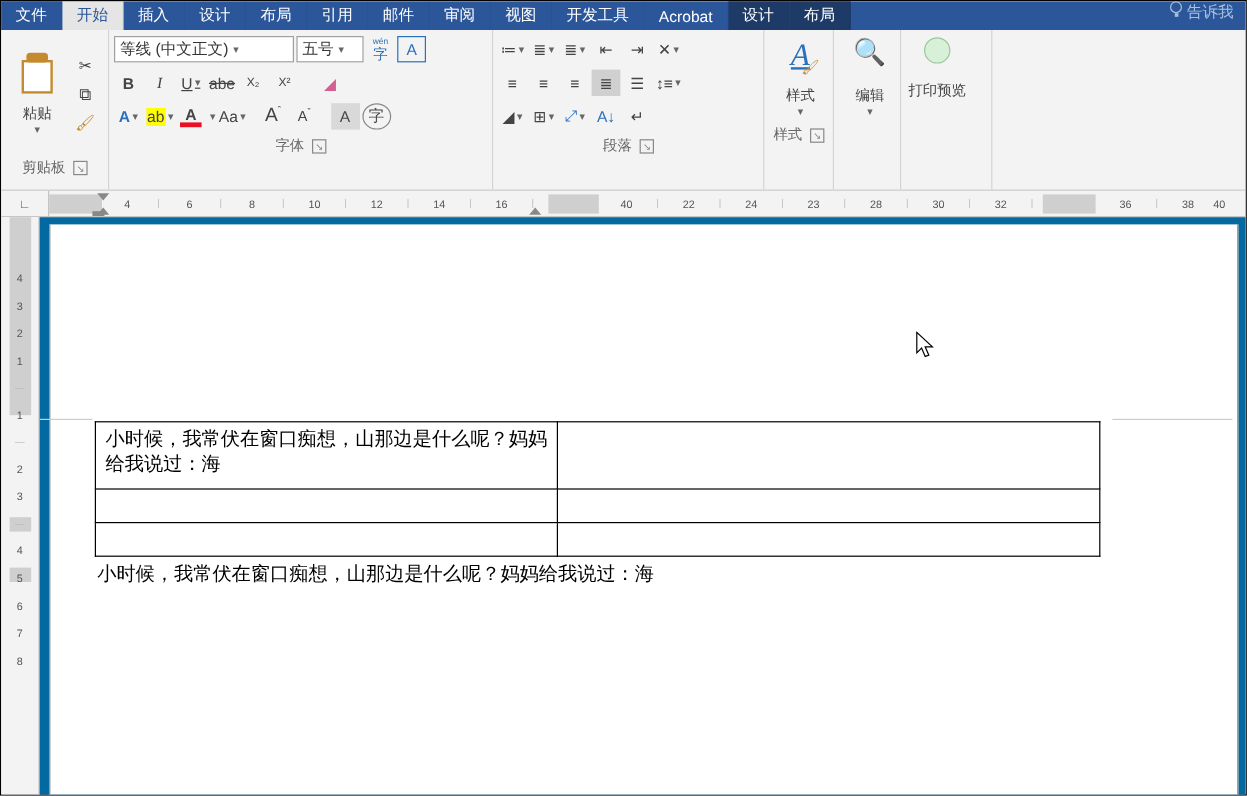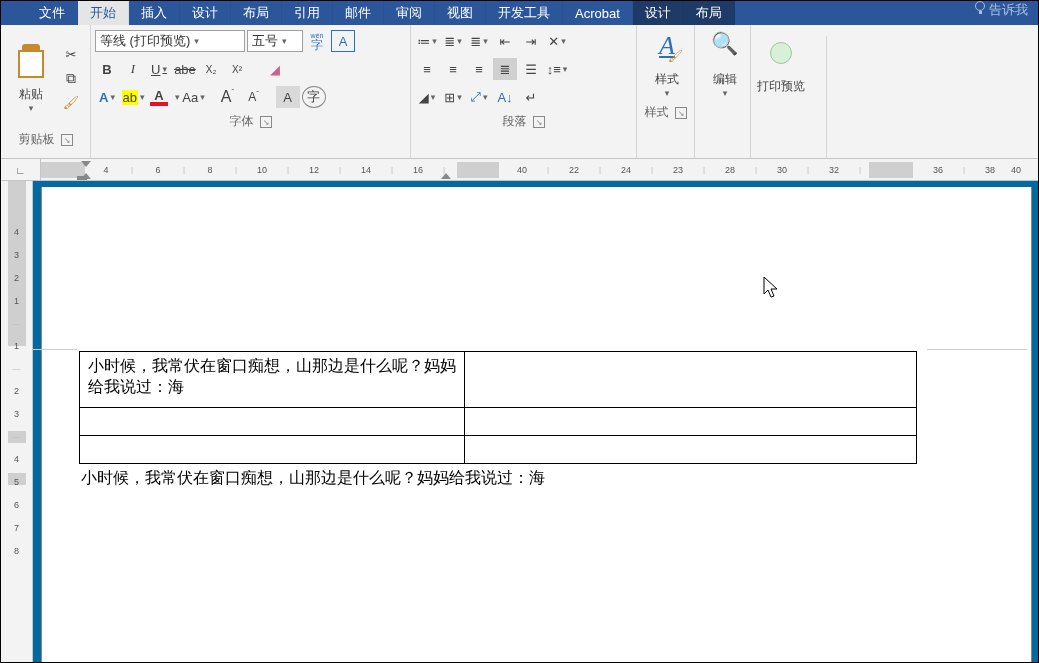--- a/index.html
+++ b/index.html
@@ -11,21 +11,20 @@
     overflow: hidden;
     border: 1px solid #000;
   }
   .menubar {
     height: 24px;
     background: #2b579a;
     display: flex;
     align-items: stretch;
     color: #fff;
     font-size: 13px;
-    padding-left: 26px;
   }
   .menubar .tab {
     padding: 0 12px;
     display: flex;
     align-items: center;
     cursor: pointer;
     border-right: 1px solid rgba(0,0,0,.05);
   }
   .menubar .tab.active {
     background: #e5e5e5;
@@ -191,21 +190,21 @@
     </div>
     <div class="group-label">
       <span>剪贴板</span>
       <span class="dlg-launcher">↘</span>
     </div>
   </div>
 
   <div class="ribbon-group" style="width:320px;">
     <div class="row">
       <div class="sel" style="width:150px;">
-        <span>等线 (打印预览)</span>
+        <span>等线 (中文正文)</span>
           <span class="dd">▾</span>
       </div>
       <div class="sel" style="width:56px;">
         <span>五号</span>
           <span class="dd">▾</span>
       </div>
       <div class="mini" style="flex-direction:column;line-height:1;">
         <span style="font-size:7px;color:#2b70ba">wén</span>
         <span style="font-size:12px;color:#2b70ba">字</span>
       </div>
@@ -370,21 +369,21 @@
   <div class="ribbon-group" style="width:56px;">
     <div class="big-btn">
       <span style="font-size:22px;color:#444;">🔍</span>
       <div style="height:14px;"></div>
       <span>编辑</span>
       <span class="caret">▾</span>
     </div>
     <div class="group-label"></div>
   </div>
 
-  <div class="ribbon-group" style="width:76px;margin-top:11px;">
+  <div class="ribbon-group" style="width:76px;">
     <div class="big-btn">
       <span style="width:22px;height:22px;border-radius:50%;background:#d8f0d8;border:1px solid #9cc89c;display:block;"></span>
       <div style="height:14px;"></div>
       <span>打印预览</span>
     </div>
     <div class="group-label"></div>
   </div>
 </div>
 
 <div class="rulerbar">

